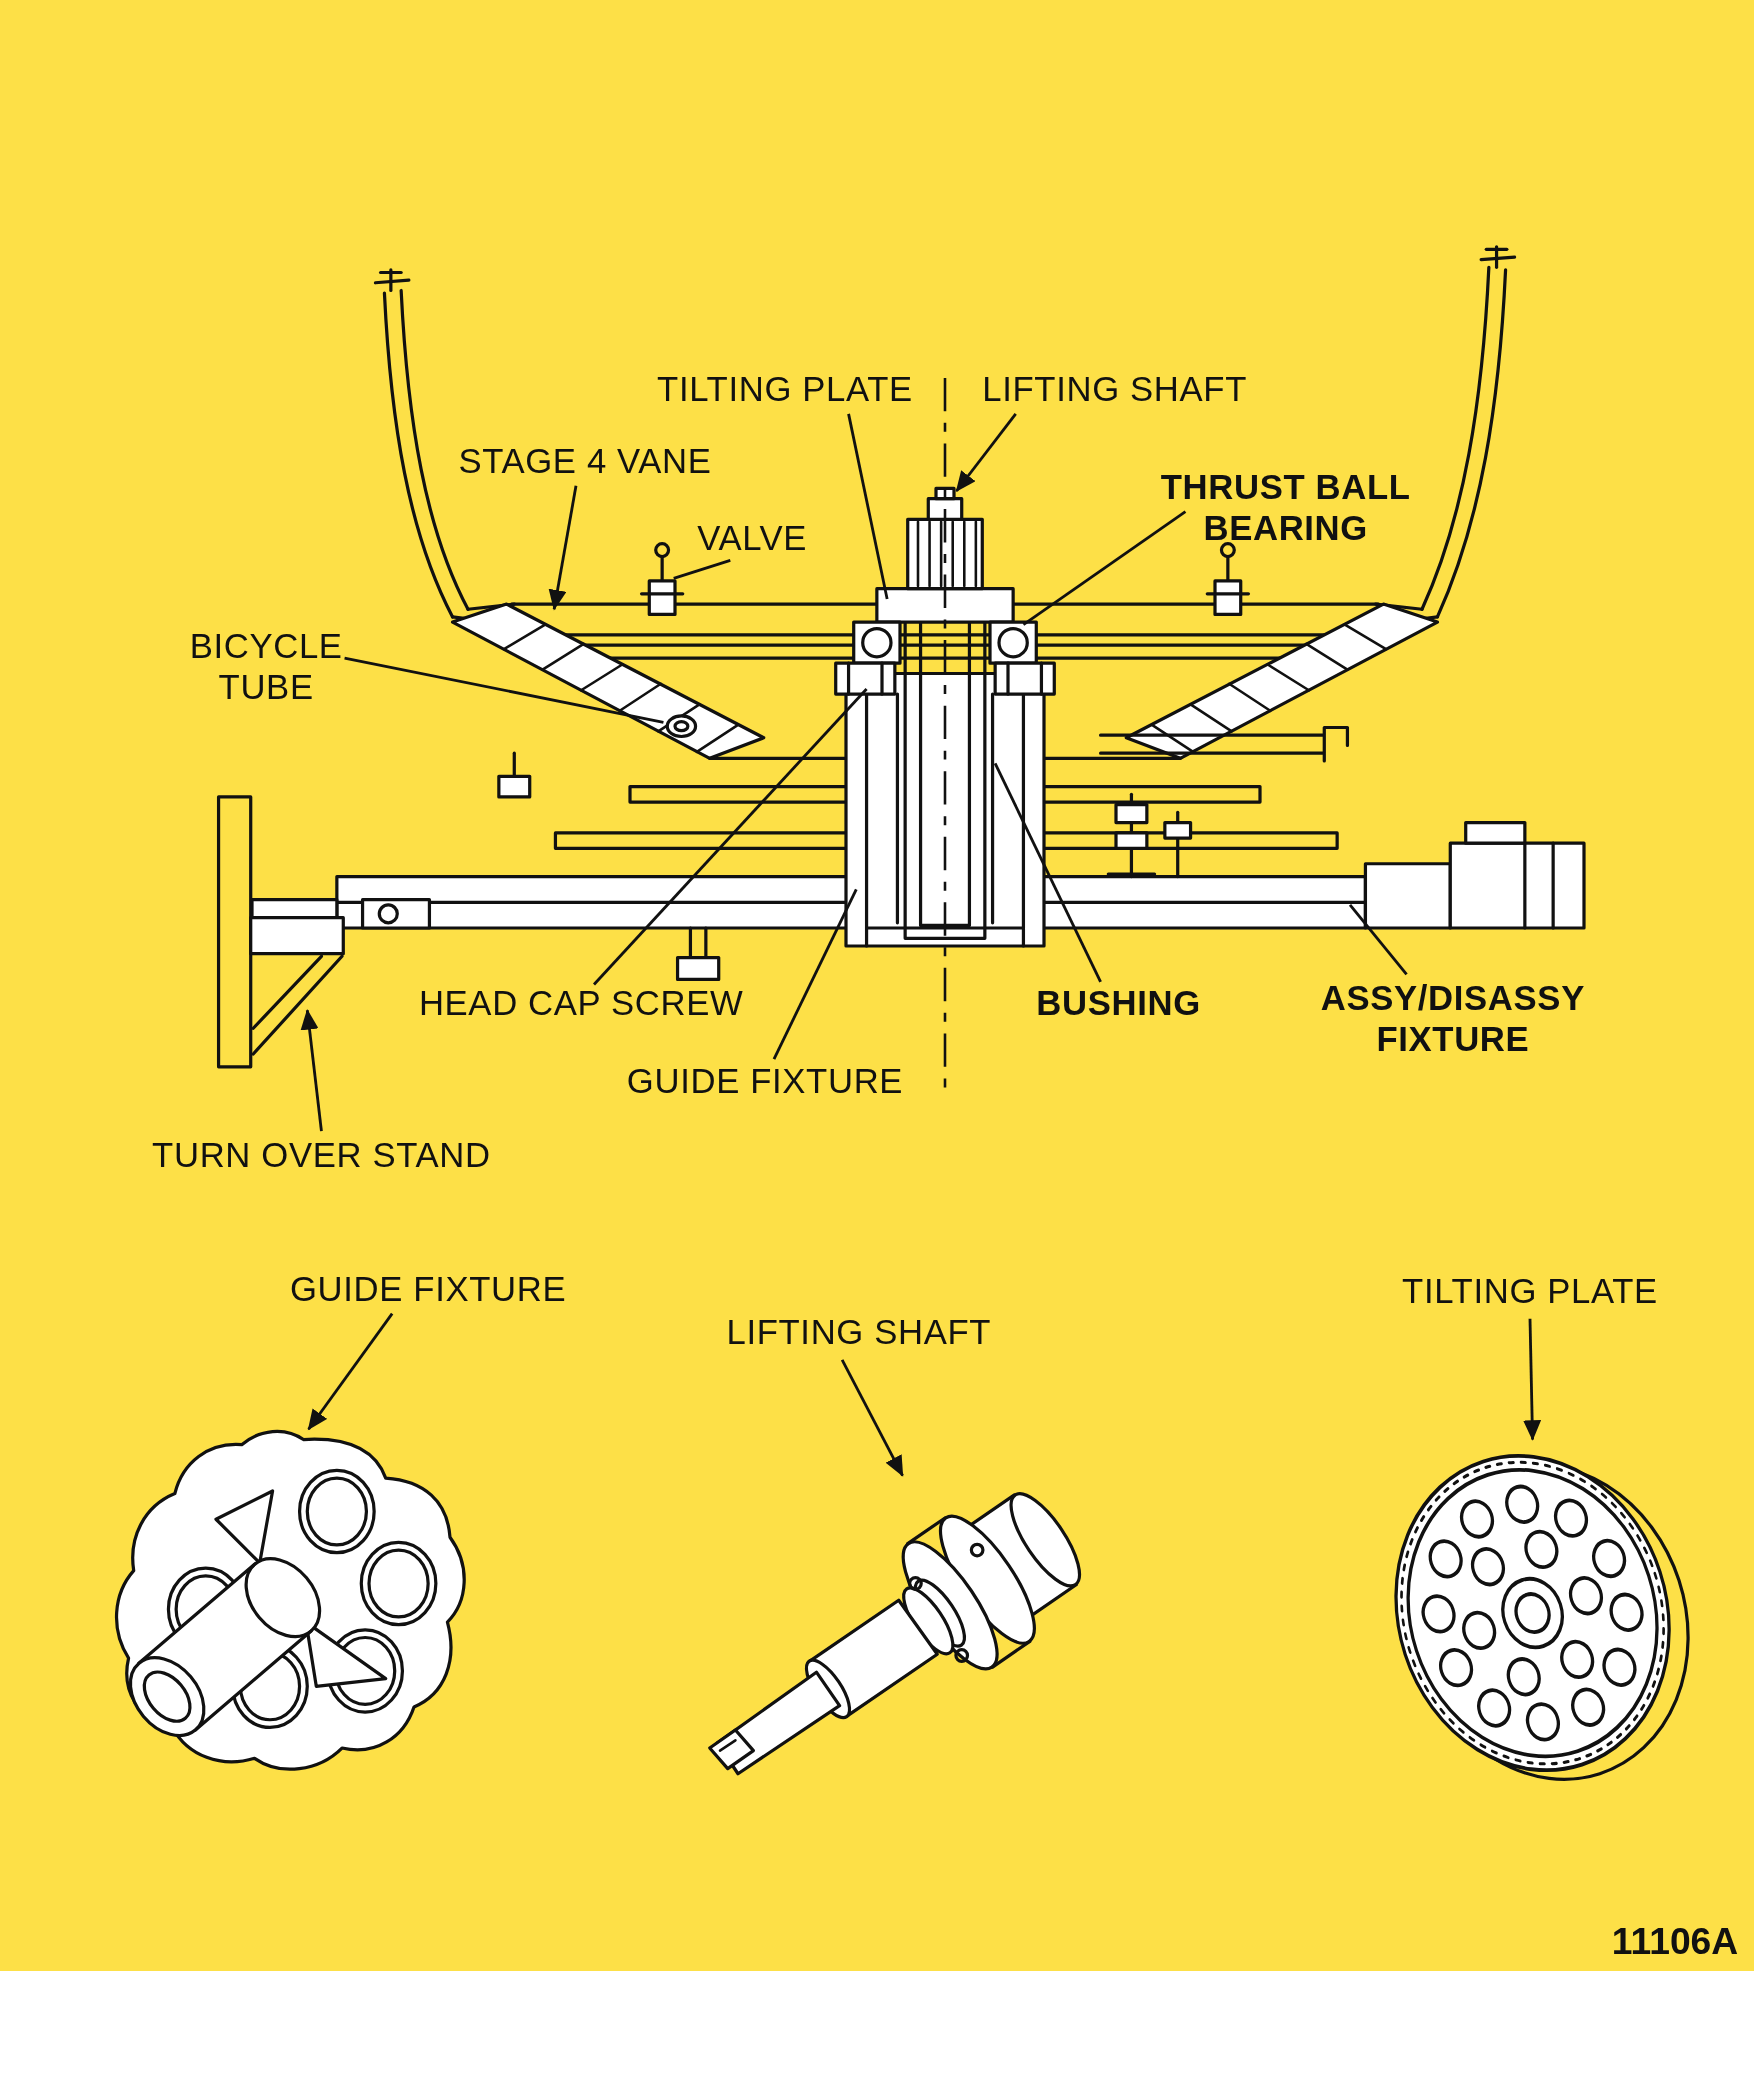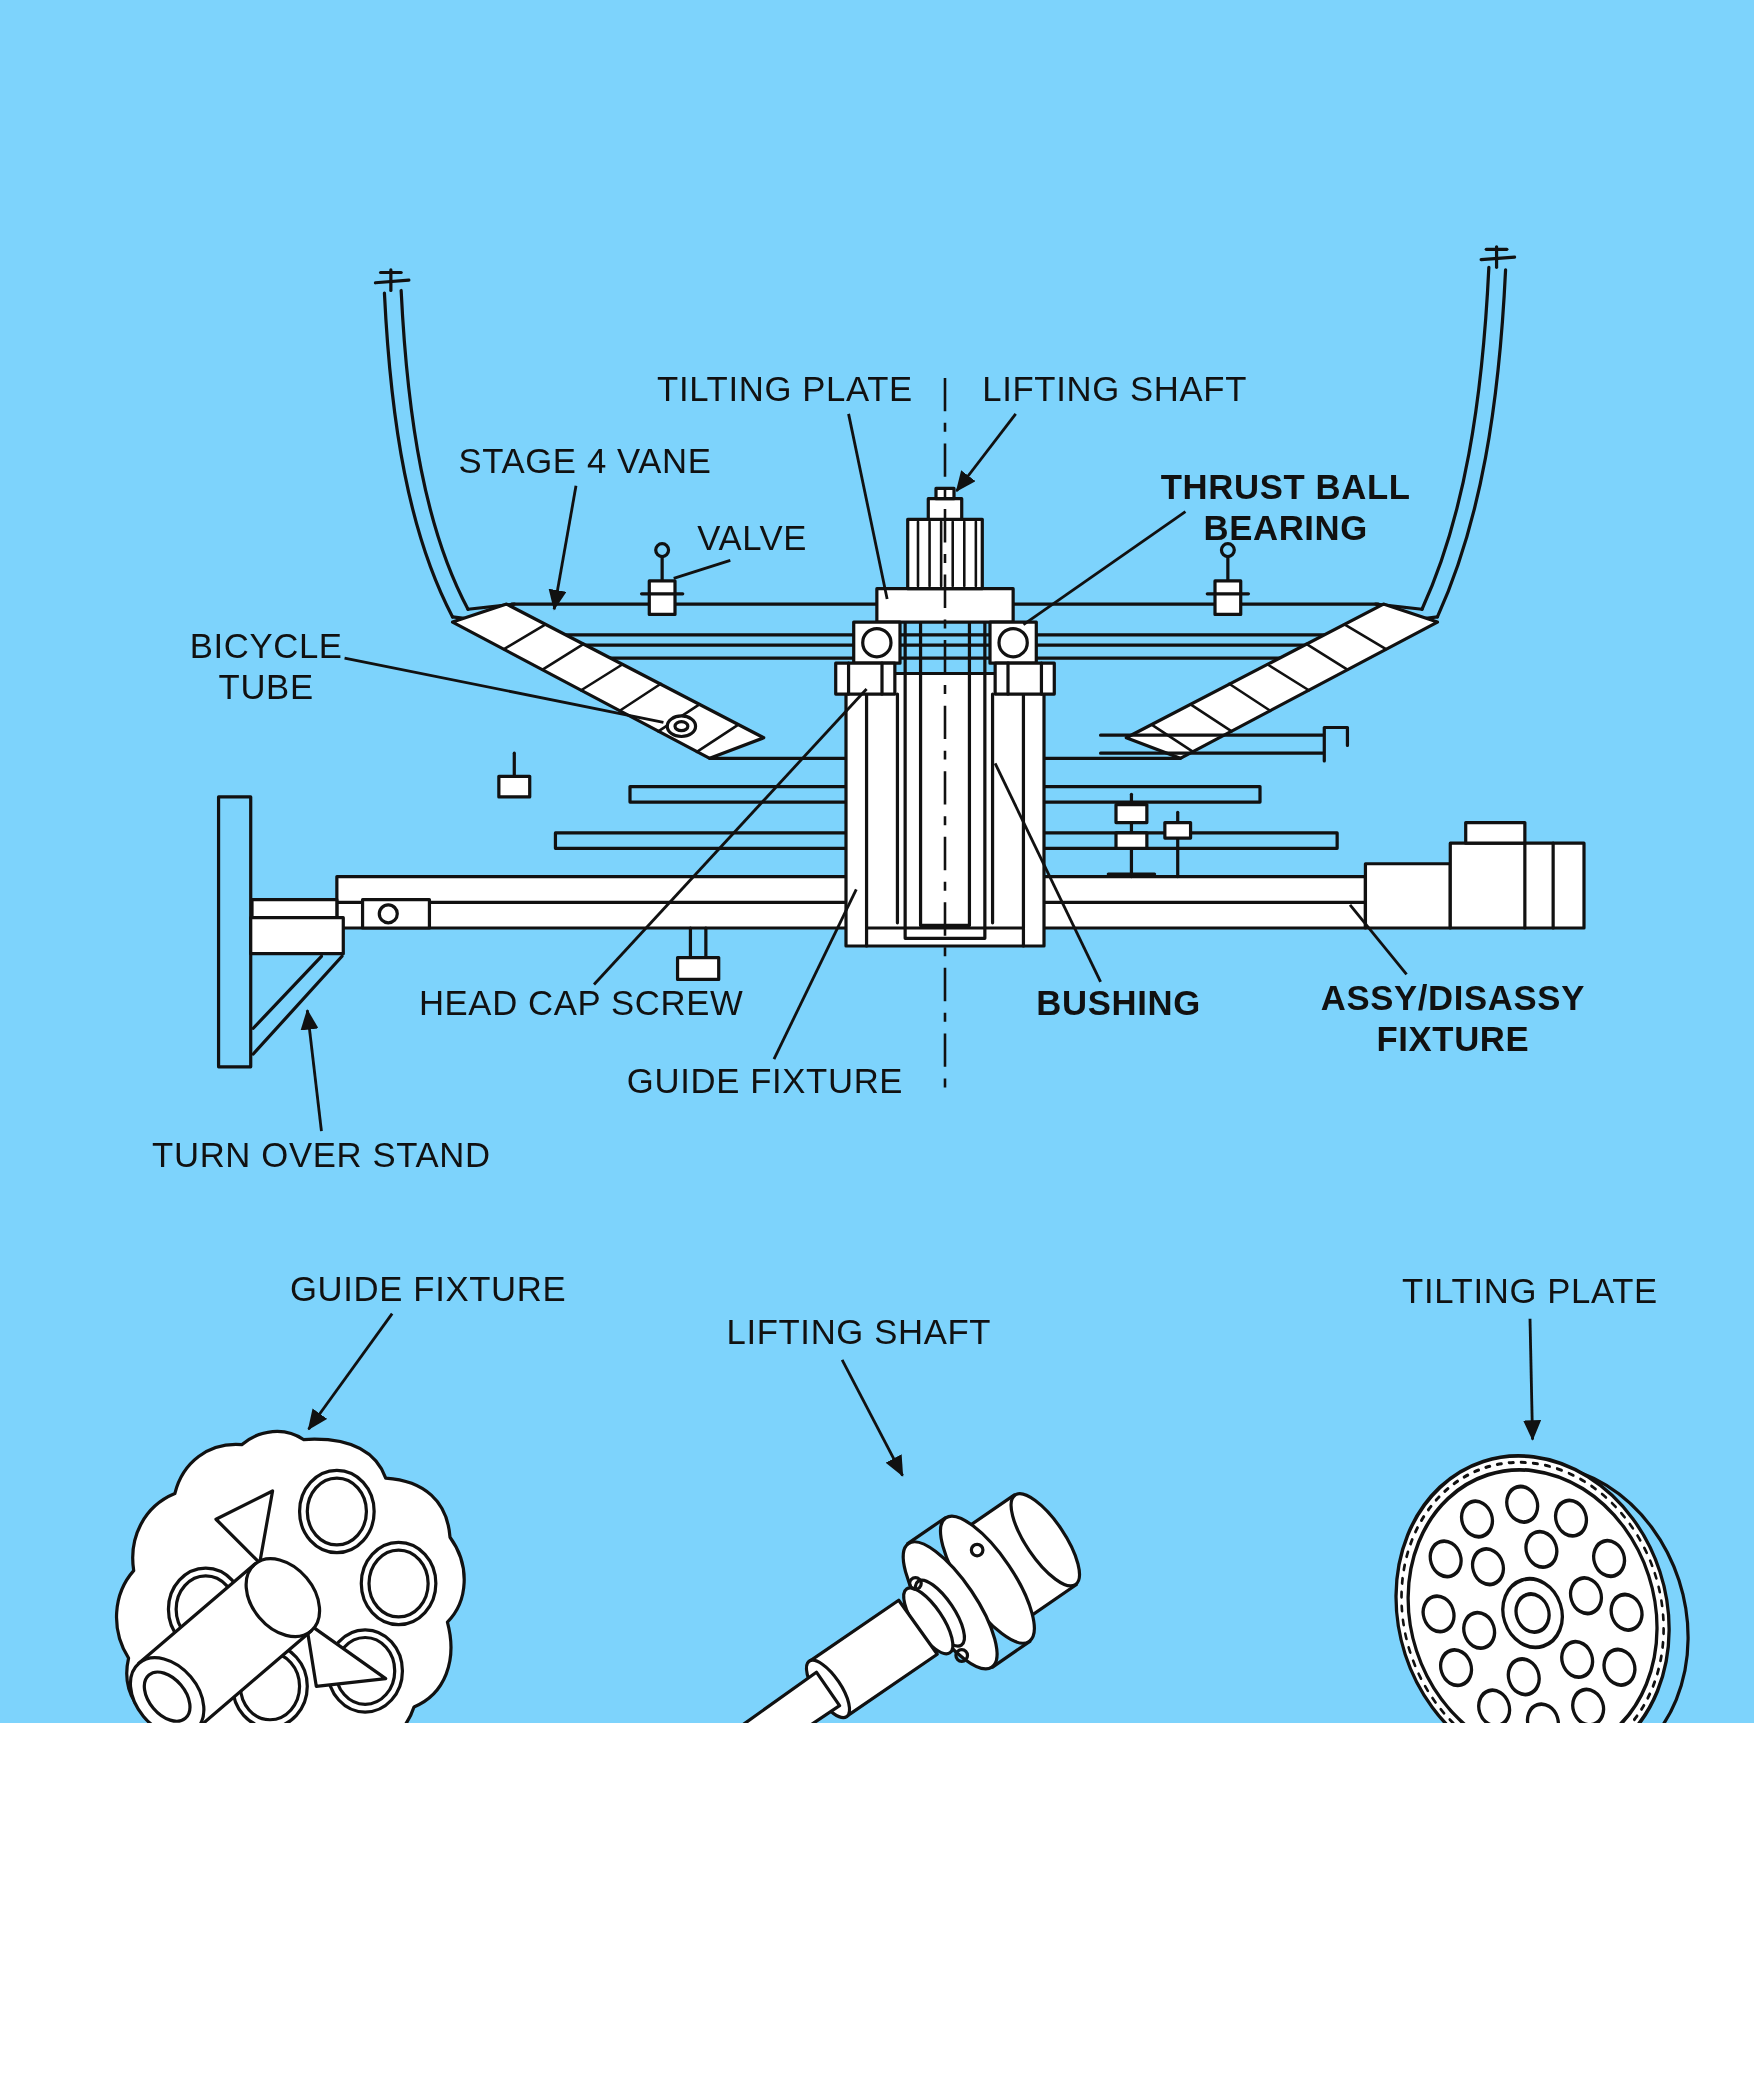--- a/index.html
+++ b/index.html
@@ -1,16 +1,16 @@
 <!DOCTYPE html>
 <html style="font-size:10.3px"><head>
 <meta charset="utf-8">
 <style>
   html,body{margin:0;padding:0;background:#ffffff;}
-  #page{position:relative;width:1755px;height:1723px;background:#7dd3fc;overflow:hidden;}
+  #page{position:relative;width:1755px;height:1971px;background:#fde047;overflow:hidden;}
   svg{display:block;}
   text{font-family:"Liberation Sans","DejaVu Sans",sans-serif;fill:#111111;}
   .lbl{font-size:27px;font-weight:400;letter-spacing:.5px;}
   .lbl-b{font-size:27px;font-weight:700;letter-spacing:.5px;}
   .fig{font-size:29px;font-weight:700;}
 </style>
 </head>
 <body>
 
 <div id="page">

